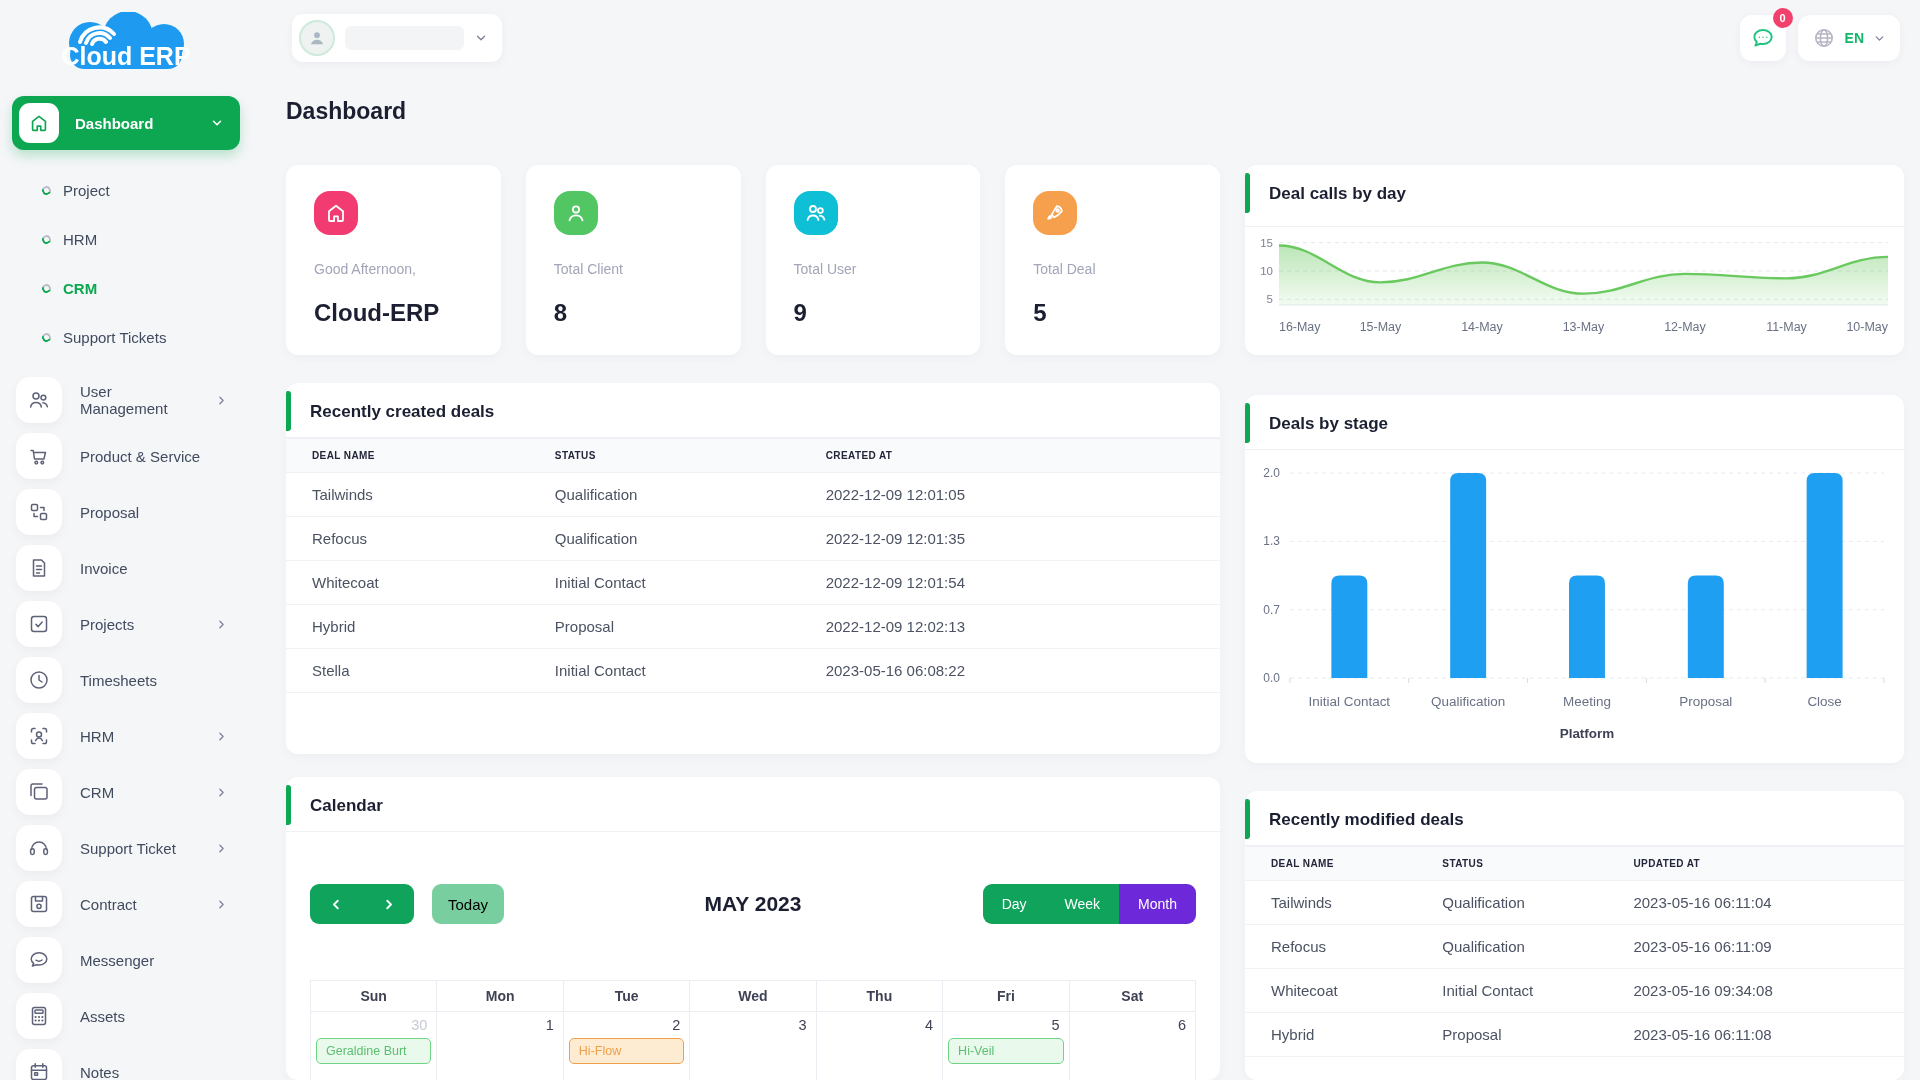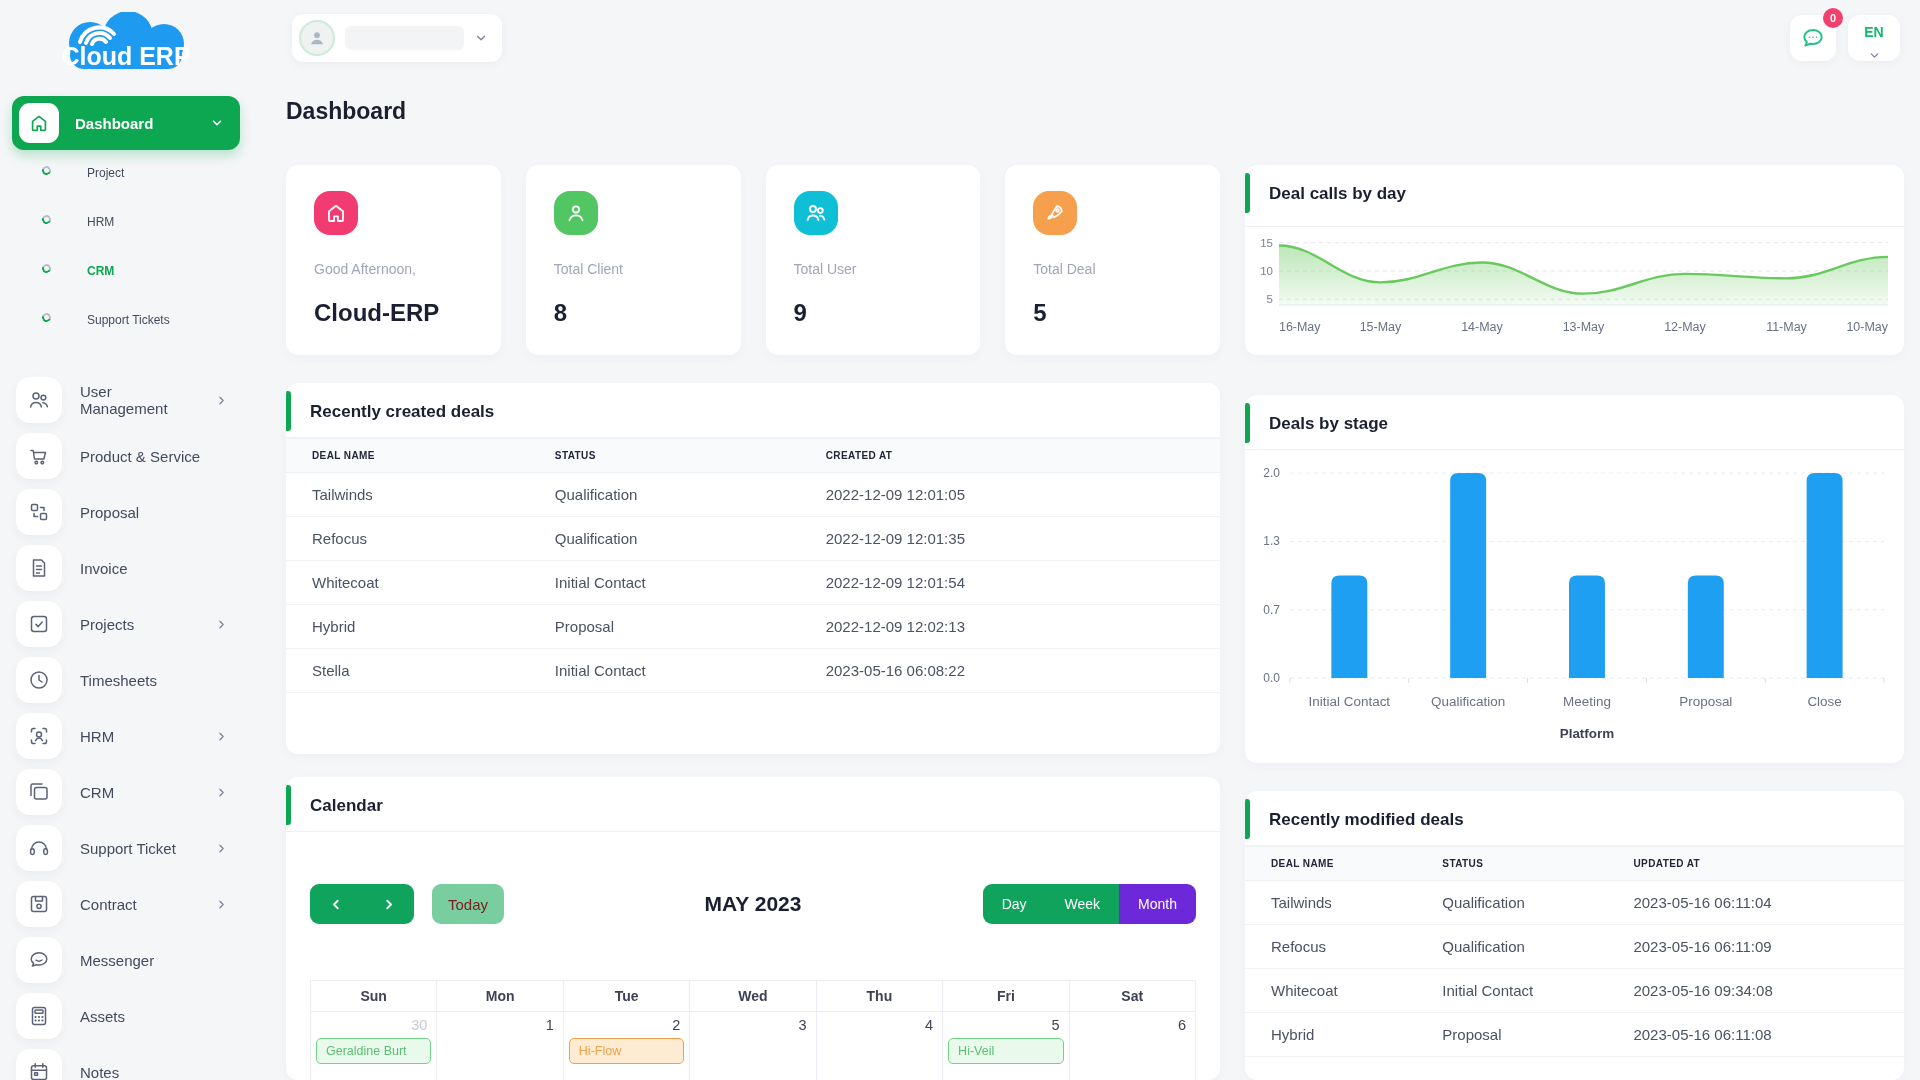--- a/index.html
+++ b/index.html
@@ -10,22 +10,22 @@
   
   .sidebar { width:250px; flex:0 0 250px; padding-top:8px; }
   .logo { width:170px; margin:4px auto 18px; display:block; }
   .dash-btn { margin:6px 10px 4px 12px; height:54px; border-radius:12px;
     background:#0ca750; display:flex; align-items:center; gap:16px; padding:0 16px 0 7px;
     box-shadow:0 6px 12px rgba(12,167,80,.25); cursor:pointer; }
   .dash-btn .iconbox { width:40px; height:40px; border-radius:11px; background:#fff;
     display:flex; align-items:center; justify-content:center; color:#0ca750; }
   .dash-btn .lbl { color:#fff; font-weight:bold; font-size:15px; flex:1; }
   .sub-list { list-style:none; padding:12px 0 6px; }
-  .sub-list li { height:49px; display:flex; gap:36px; padding-left:42px;
-    font-size:12px; color:#414b5f; cursor:pointer; }
+  .sub-list li { height:49px; display:flex; align-items:center; gap:12px; padding-left:42px;
+    font-size:15px; color:#414b5f; cursor:pointer; }
   .bullet { width:9px; height:9px; border-radius:50%; border:2px solid #b9bdc9;
     border-bottom-color:#0ca750; border-left-color:#0ca750; transform:rotate(-25deg); flex:0 0 auto; }
   .sub-list li.active { color:#0ca750; font-weight:bold; }
   .menu { padding:4px 0 0; }
   .menu-row { height:56px; display:flex; align-items:center; gap:18px; padding:0 22px 0 16px;
     cursor:pointer; font-size:15px; color:#414b5f; }
   .menu-row .iconbox { width:46px; height:46px; border-radius:14px; background:#fff;
     box-shadow:0 4px 10px rgba(63,66,84,.05); display:flex; align-items:center;
     justify-content:center; color:#5e6278; flex:0 0 auto; }
   .menu-row .lbl { flex:1; }
@@ -42,21 +42,21 @@
     color:#aab8c2; overflow:hidden; }
   .skeleton { flex:1; height:24px; border-radius:6px; background:#f3f4f6; }
   .topbar-right { margin-left:auto; display:flex; gap:12px; align-items:center; }
   .chat-btn { position:relative; width:46px; height:46px; border-radius:12px; background:#fff;
     box-shadow:0 2px 8px rgba(63,66,84,.05); display:flex; align-items:center;
     justify-content:center; color:#23c483; cursor:pointer; }
   .badge { position:absolute; top:-7px; right:-7px; min-width:20px; height:20px; border-radius:50%;
     background:#f1416c; color:#fff; font-size:11px; font-weight:bold; display:flex;
     align-items:center; justify-content:center; }
   .lang-btn { height:46px; border-radius:12px; background:#fff; box-shadow:0 2px 8px rgba(63,66,84,.05);
-    display:flex; align-items:center; gap:9px; padding:0 14px; cursor:pointer;flex-direction:column; }
+    display:flex; align-items:center; gap:9px; padding:0 14px; cursor:pointer; }
   .lang-btn .code { color:#12b76a; font-size:14px; font-weight:bold; }
 
   .page-title { font-size:23px; font-weight:bold; color:#1b1f31; margin:22px 0 40px 36px; }
 
   .content { flex:1; display:flex; gap:25px; padding:0 16px 0 36px; min-height:0; }
   .col-main { width:934px; flex:0 0 934px; display:flex; flex-direction:column; min-height:0; }
   .col-right { flex:1; display:flex; flex-direction:column; min-width:0; min-height:0; }
 
   .card { background:#fff; border-radius:12px; box-shadow:0 3px 10px rgba(76,87,125,.04);
     position:relative; overflow:hidden; }
@@ -79,21 +79,21 @@
     font-size:10px; color:#23263a; text-align:left; padding:11px 0 11px 26px; letter-spacing:.4px; }
   table.deals td { font-size:15px; color:#4b5262; padding:13px 0 13px 26px;
     border-bottom:1px solid #f1f3f7; }
   .col1{width:26%;} .col2{width:29%;}
 
   
   .cal-card { flex:1; min-height:0; margin-top:23px; display:flex; flex-direction:column; }
   .cal-toolbar { display:flex; align-items:center; margin:52px 24px 0; position:relative; }
   .nav-group { background:#0fa35c; border-radius:9px; height:40px; width:104px;
     display:flex; align-items:center; justify-content:space-around; color:#fff; cursor:pointer; }
-  .today-btn { background:#79ce9f; color:#7f1d1d; border:none; border-radius:9px; height:40px;
+  .today-btn { background:#79ce9f; color:#000000; border:none; border-radius:9px; height:40px;
     padding:0 16px; font-size:15px; margin-left:18px; font-family:inherit; cursor:pointer; }
   .cal-title { position:absolute; left:0; right:0; text-align:center; font-size:21px;
     font-weight:bold; color:#1b1f31; pointer-events:none; }
   .view-group { margin-left:auto; display:flex; border-radius:9px; overflow:hidden; }
   .view-btn { height:40px; border:none; background:#0fa35c; color:#fff; font-size:14px;
     padding:0 19px; font-family:inherit; cursor:pointer; }
   .view-btn.active { background:#6d28d9; }
   .cal-grid { margin:56px 24px 0; border:1px solid #ebedf3; border-bottom:none; flex:1; min-height:0;
     display:flex; flex-direction:column; }
   .cal-week-head { display:flex; border-bottom:1px solid #ebedf3; }

